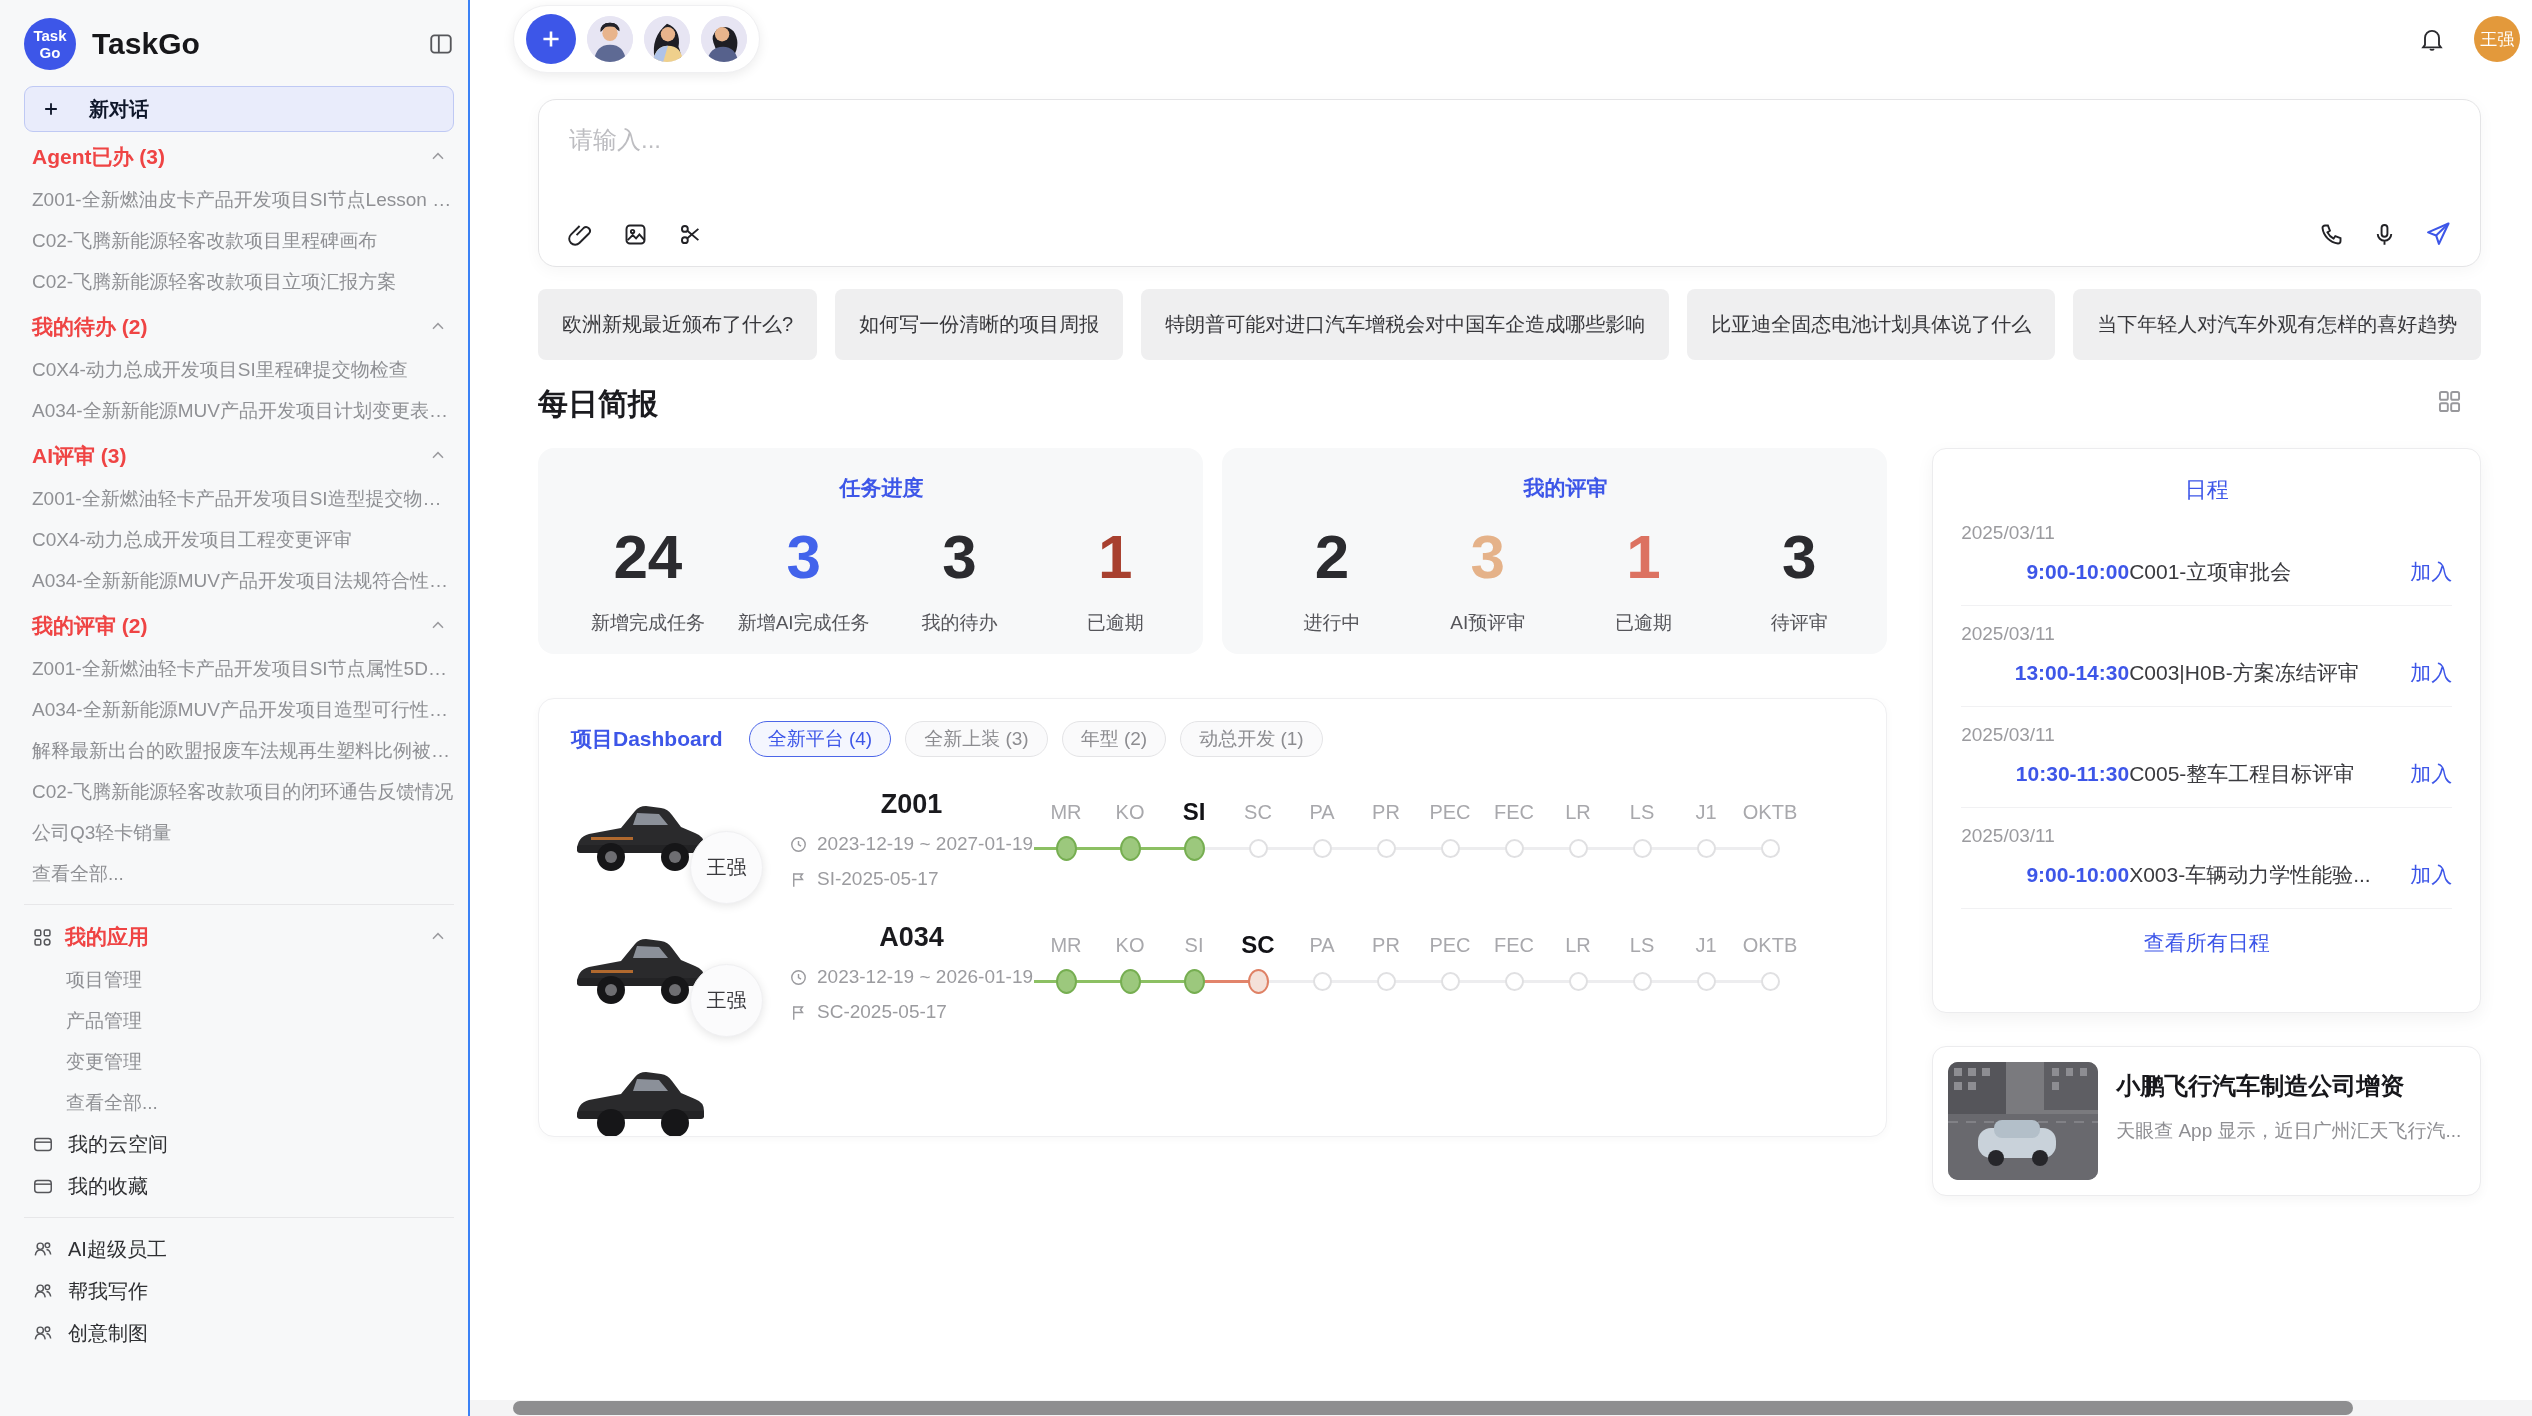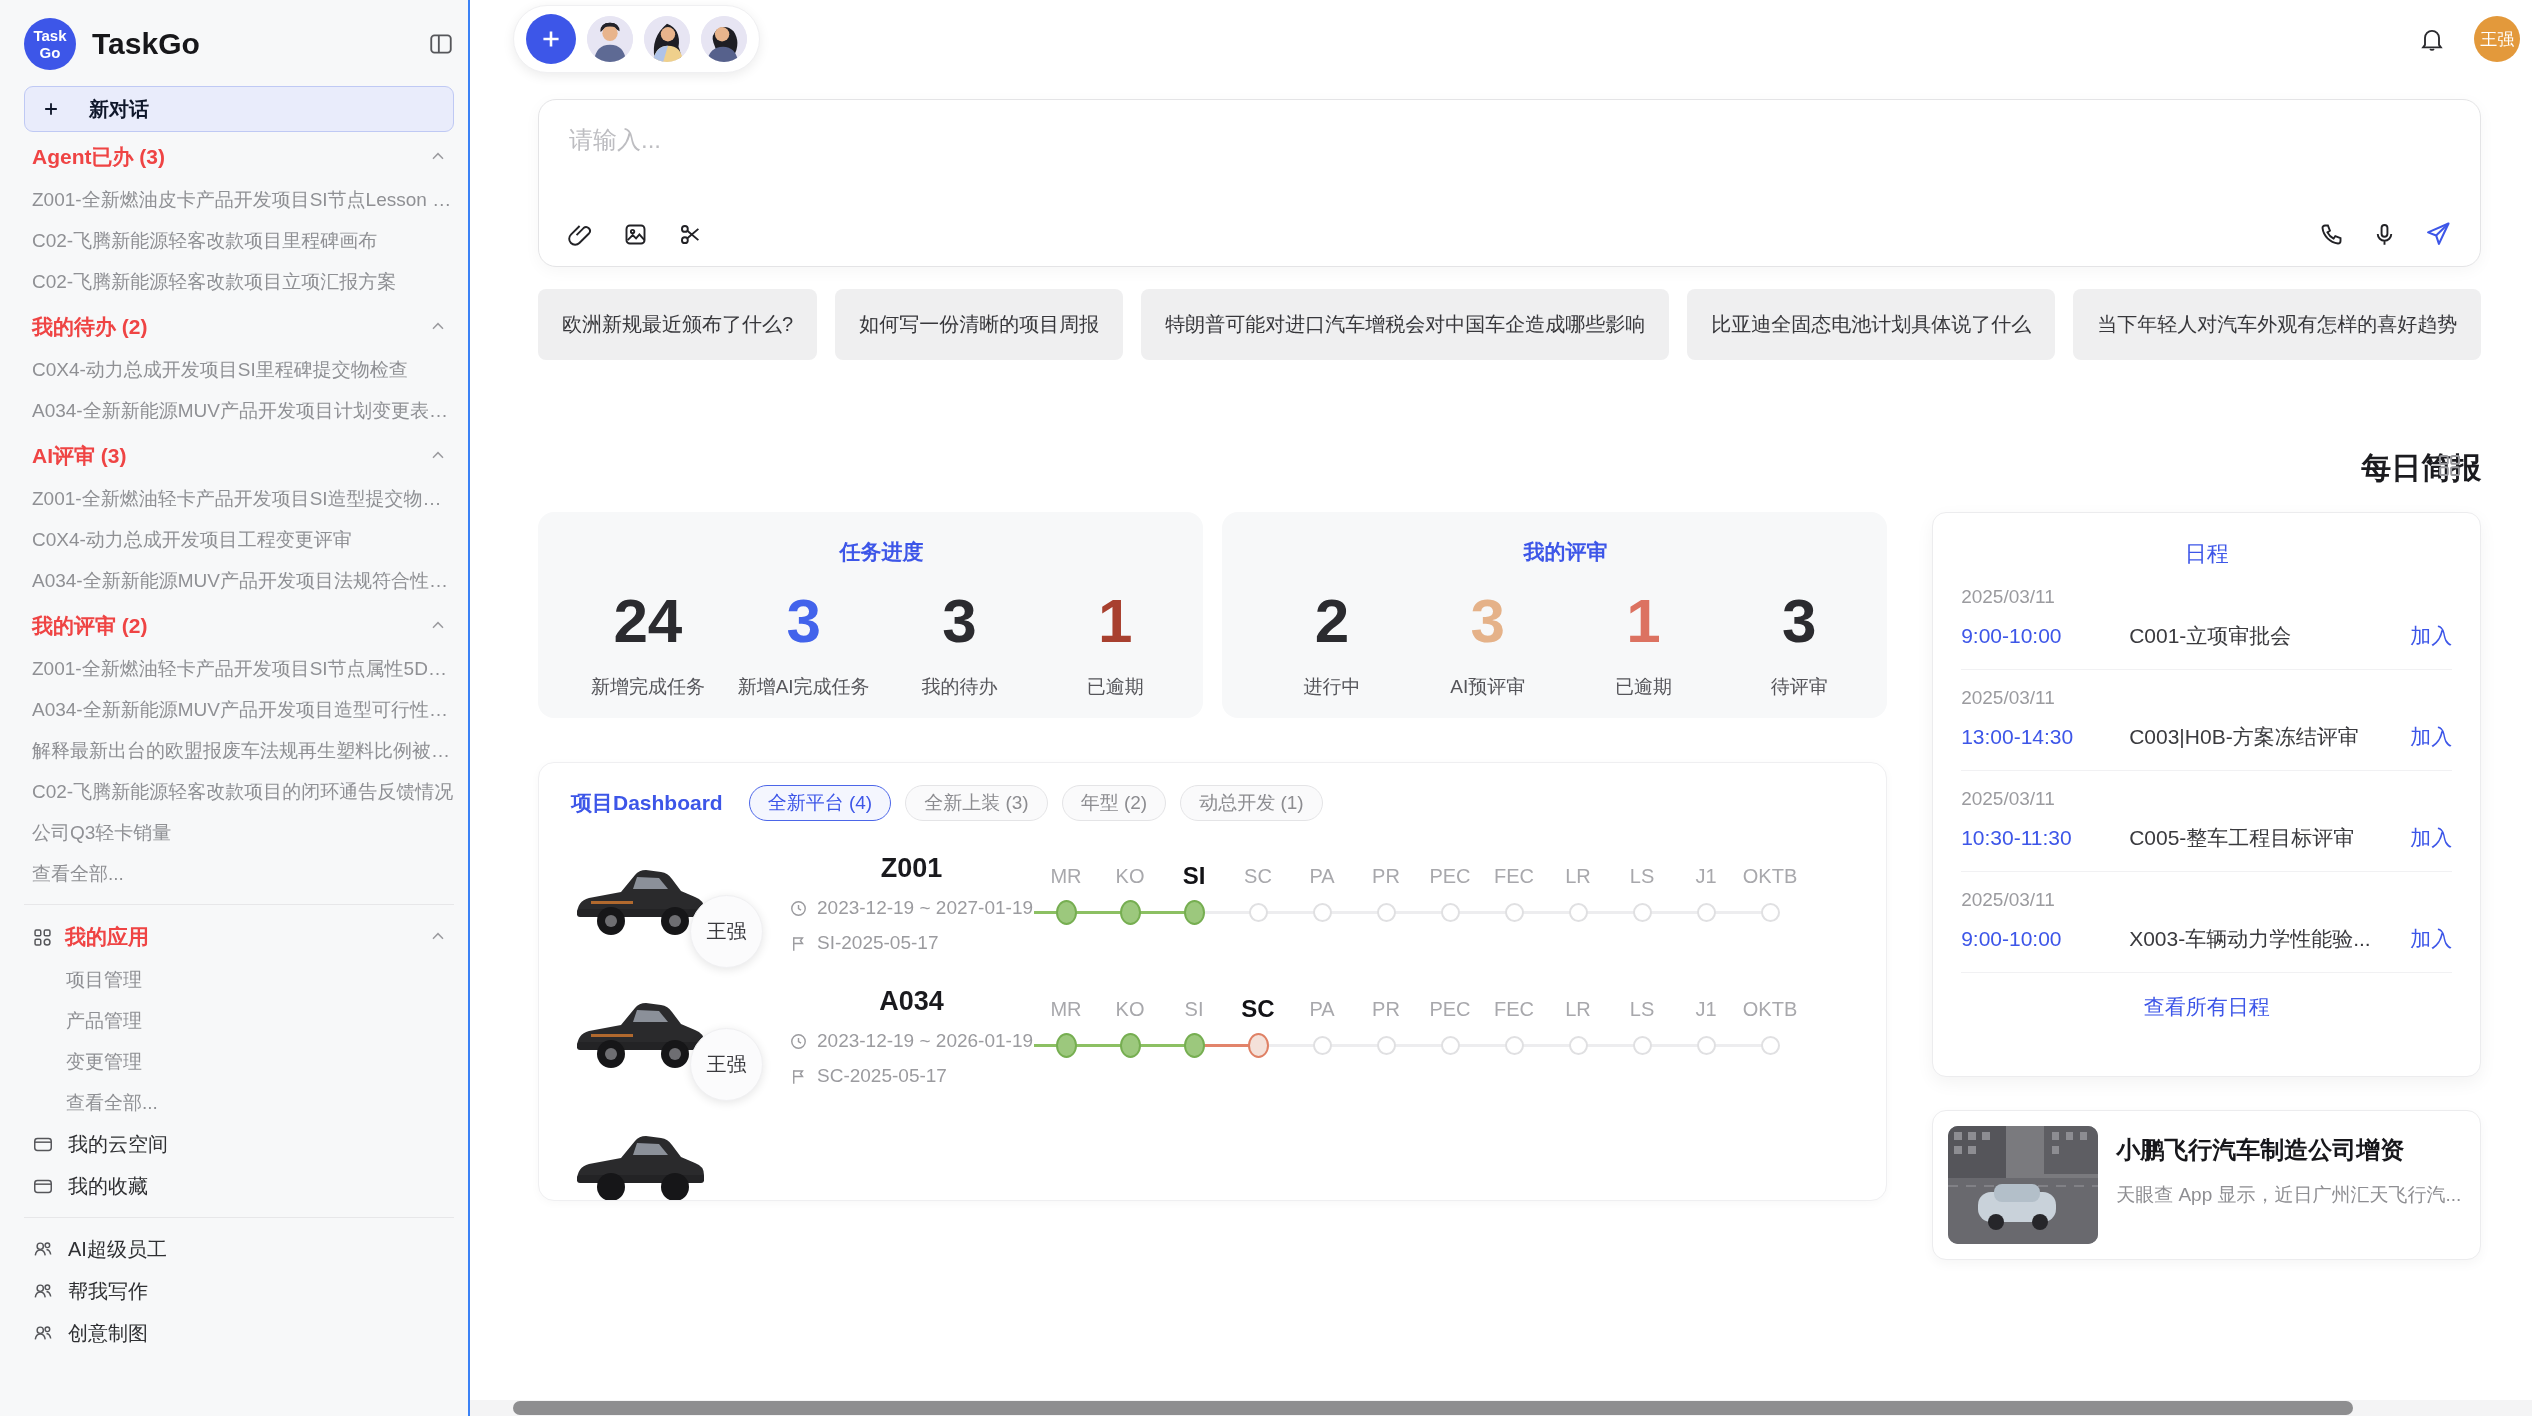--- a/index.html
+++ b/index.html
@@ -51,21 +51,21 @@
   .chat-input::placeholder{color:#BDBDC1;}
   .tools-l{position:absolute;left:28px;bottom:18px;display:flex;gap:28px;color:#222226;align-items:center;}
   .tools-r{position:absolute;right:28px;bottom:18px;display:flex;gap:26px;color:#222226;align-items:center;}
   .tool{cursor:pointer;}
   .send{color:#3D56E8;}
 
   .chips{margin-top:22px;display:flex;gap:18px;}
   .chip{height:47px;line-height:47px;padding:12px 24px;background:#EFEFF0;border-radius:8px;font-size:20px;
         color:#37373B;white-space:nowrap;cursor:pointer;}
 
-  .brief-head{margin-top:88px;position:relative;text-align:right;height:36px;}
+  .brief-head{margin-top:24px;position:relative;text-align:left;height:36px;}
   .brief-title{font-size:30px;font-weight:700;color:#1B1B1F;}
   .brief-grid{position:absolute;right:18px;top:4px;color:#98989C;cursor:pointer;}
 
   .cols{margin-top:28px;display:flex;gap:45px;align-items:flex-start;}
   .col-left{flex:1;min-width:0;}
   .col-right{flex:0 0 549px;}
 
   .stats-row{display:flex;gap:19px;}
   .stat-card{flex:1;background:#F7F8F9;border-radius:16px;height:206px;padding:26px 10px 0 32px;box-sizing:border-box;}
   .stat-title{font-size:21px;color:#3D56E8;font-weight:600;text-align:center;}
@@ -105,21 +105,21 @@
   .ms-dot.done{width:21px;height:25px;border-radius:50%;background:#9CC87D;border:2px solid #76AE51;}
   .ms-dot.todo{width:19px;height:19px;margin-top:10px;border-radius:50%;background:#fff;border:2px solid #E0E0E2;}
   .ms-dot.overdue{width:21px;height:25px;border-radius:50%;background:#F4E1D9;border:2px solid #DF8165;}
 
   .sched-card{background:#fff;border:1px solid #ECECEE;border-radius:14px;box-shadow:0 6px 18px rgba(0,0,0,.05);
               padding:20px 28px 14px;height:565px;box-sizing:border-box;}
   .sched-title{text-align:center;font-size:22px;color:#3D56E8;margin-top:6px;}
   .sched-entry{padding:17px 0 19px;border-bottom:1px solid #F1F1F3;}
   .sched-date{font-size:19px;color:#9B9B9F;}
   .sched-row{display:flex;align-items:center;margin-top:14px;}
-  .sched-time{width:168px;flex:0 0 168px;font-size:21px;font-weight:400;color:#3D56E8;}
+  .sched-time{width:168px;flex:0 0 168px;font-size:21px;font-weight:700;color:#3D56E8;text-align:right;}
   .sched-name{flex:1;font-size:21px;color:#3A3A3E;white-space:nowrap;overflow:hidden;text-overflow:ellipsis;}
   .sched-join{font-size:21px;color:#3D56E8;margin-left:12px;cursor:pointer;}
   .sched-all{text-align:center;font-size:21px;color:#3D56E8;margin-top:20px;cursor:pointer;}
 
   .news-card{margin-top:33px;background:#fff;border:1px solid #ECECEE;border-radius:14px;padding:15px;display:flex;
              gap:18px;height:150px;box-sizing:border-box;box-shadow:0 4px 12px rgba(0,0,0,.04);cursor:pointer;}
   .news-thumb{width:150px;height:118px;flex:0 0 150px;border-radius:10px;overflow:hidden;}
   .news-title{font-size:24px;font-weight:700;color:#17171B;margin-top:8px;}
   .news-snippet{font-size:19px;color:#8E8E92;margin-top:16px;line-height:1.4;}
 

